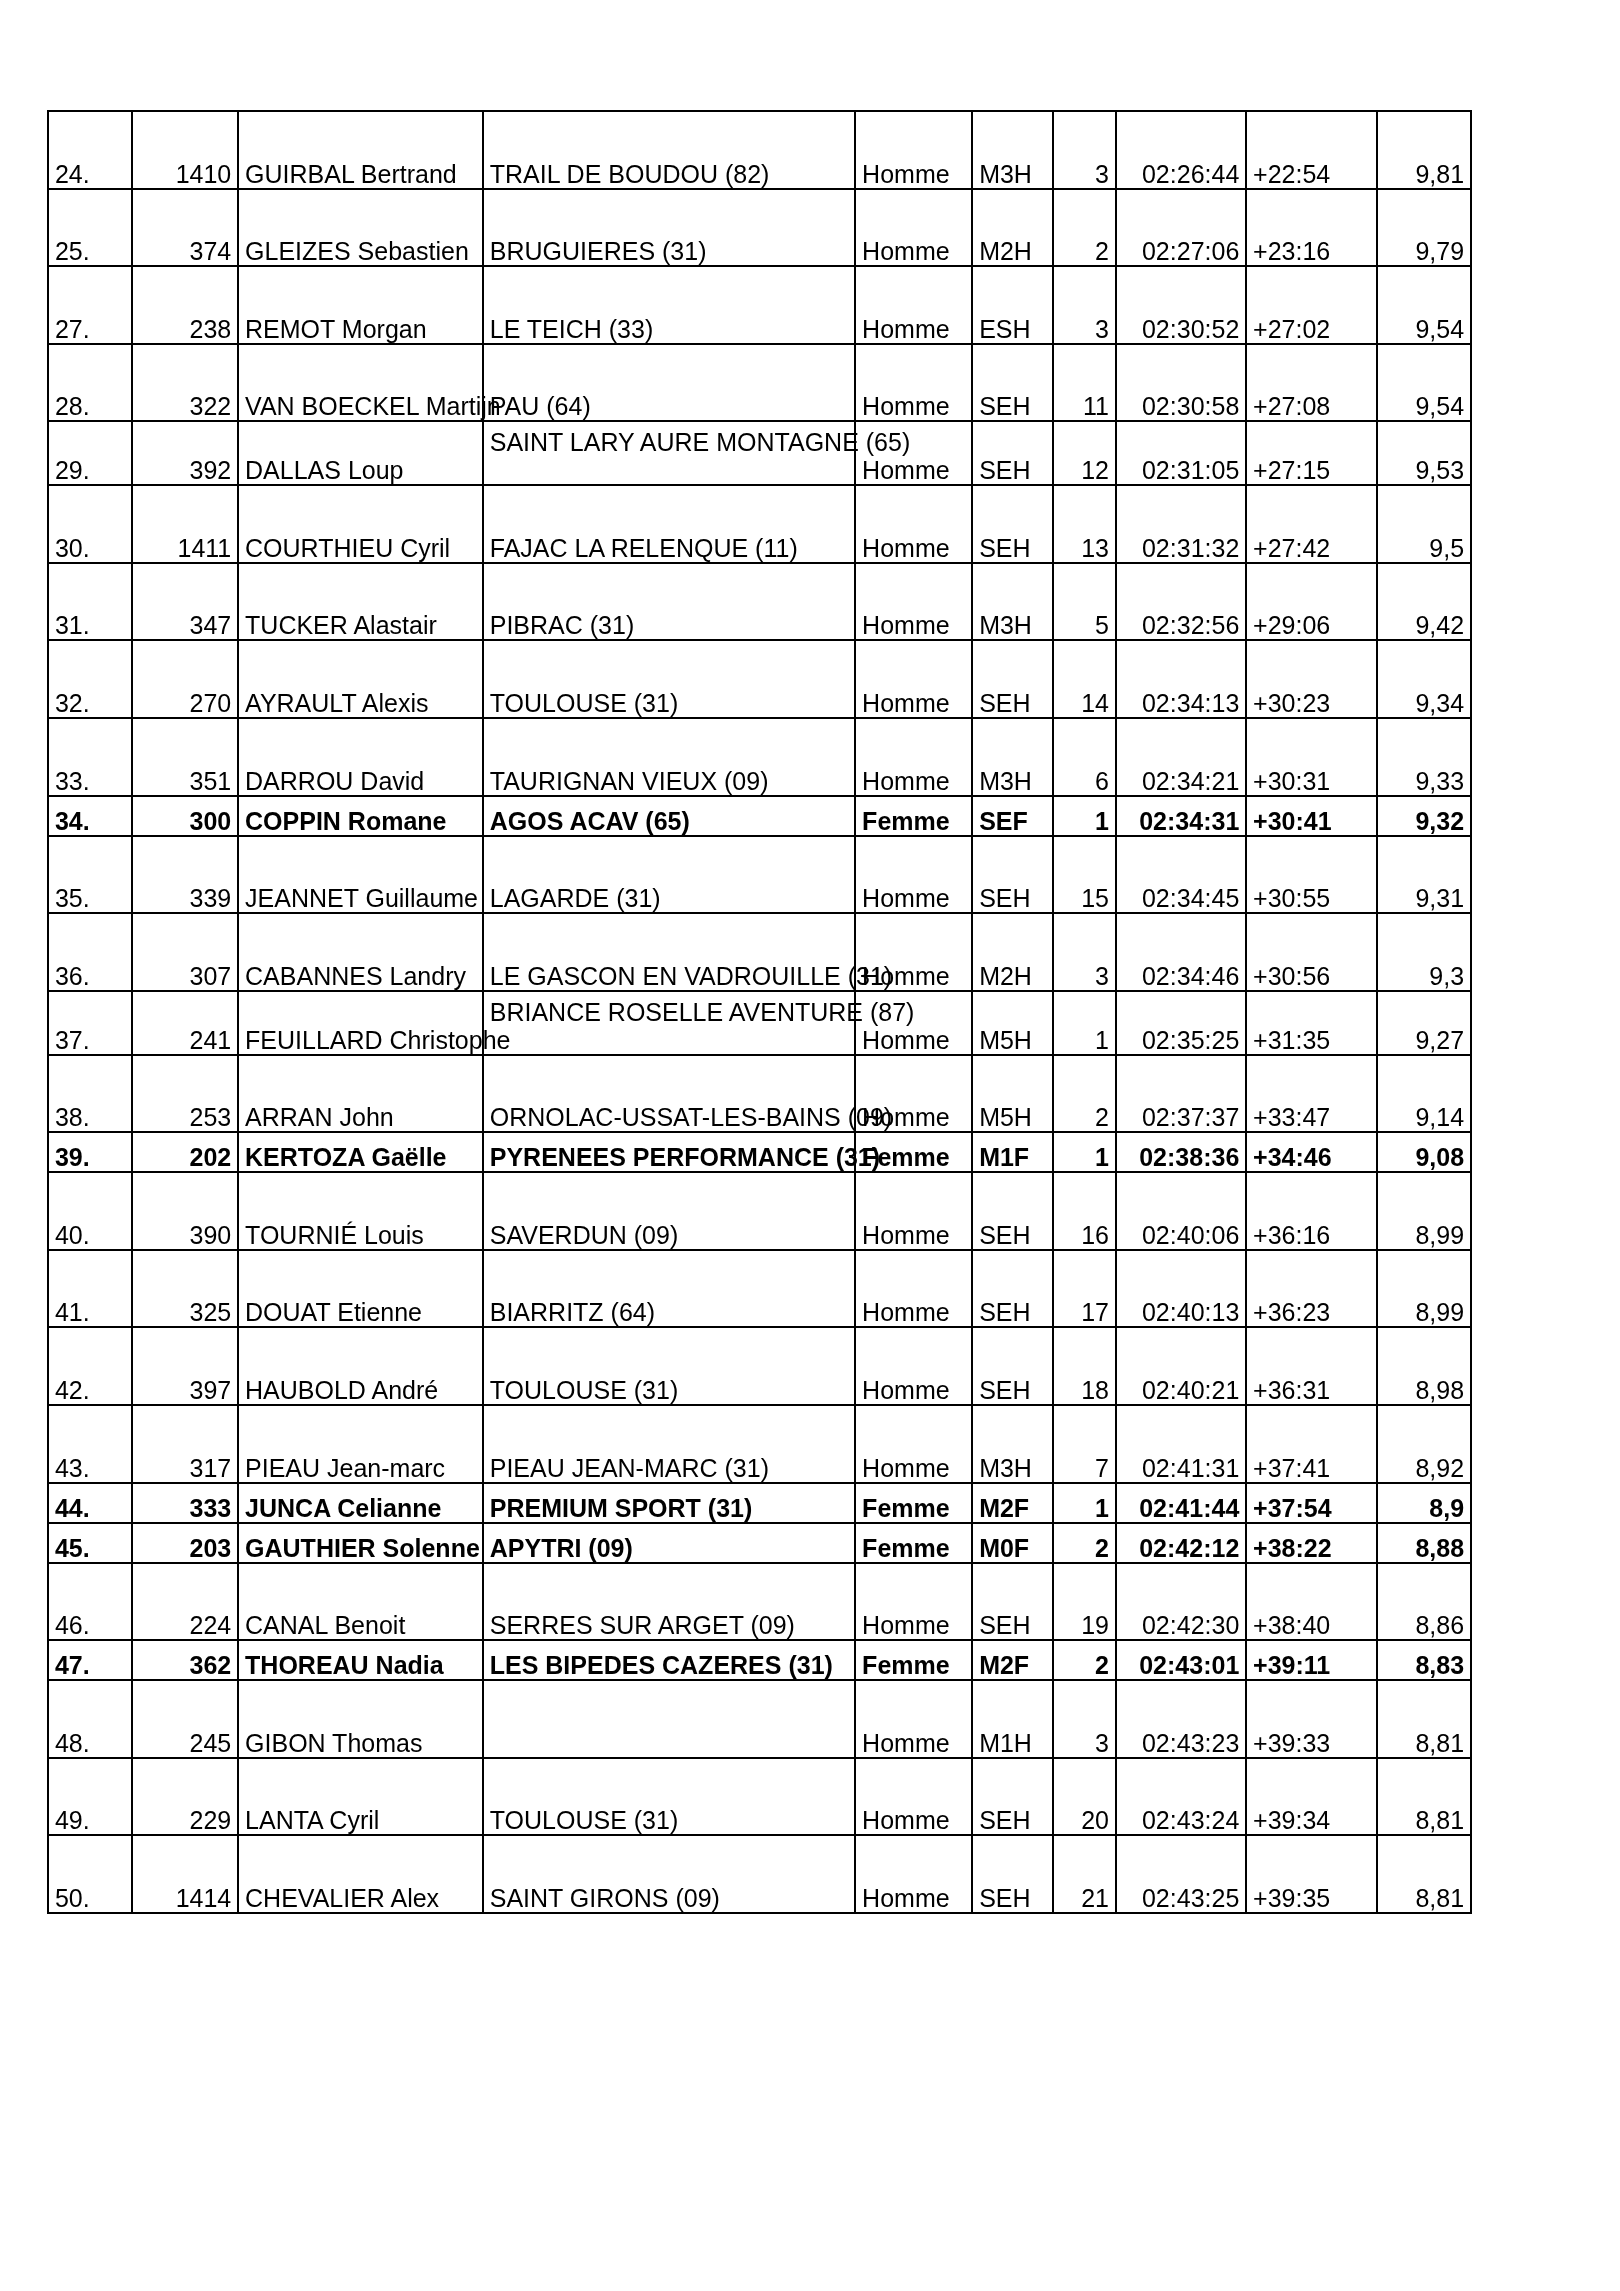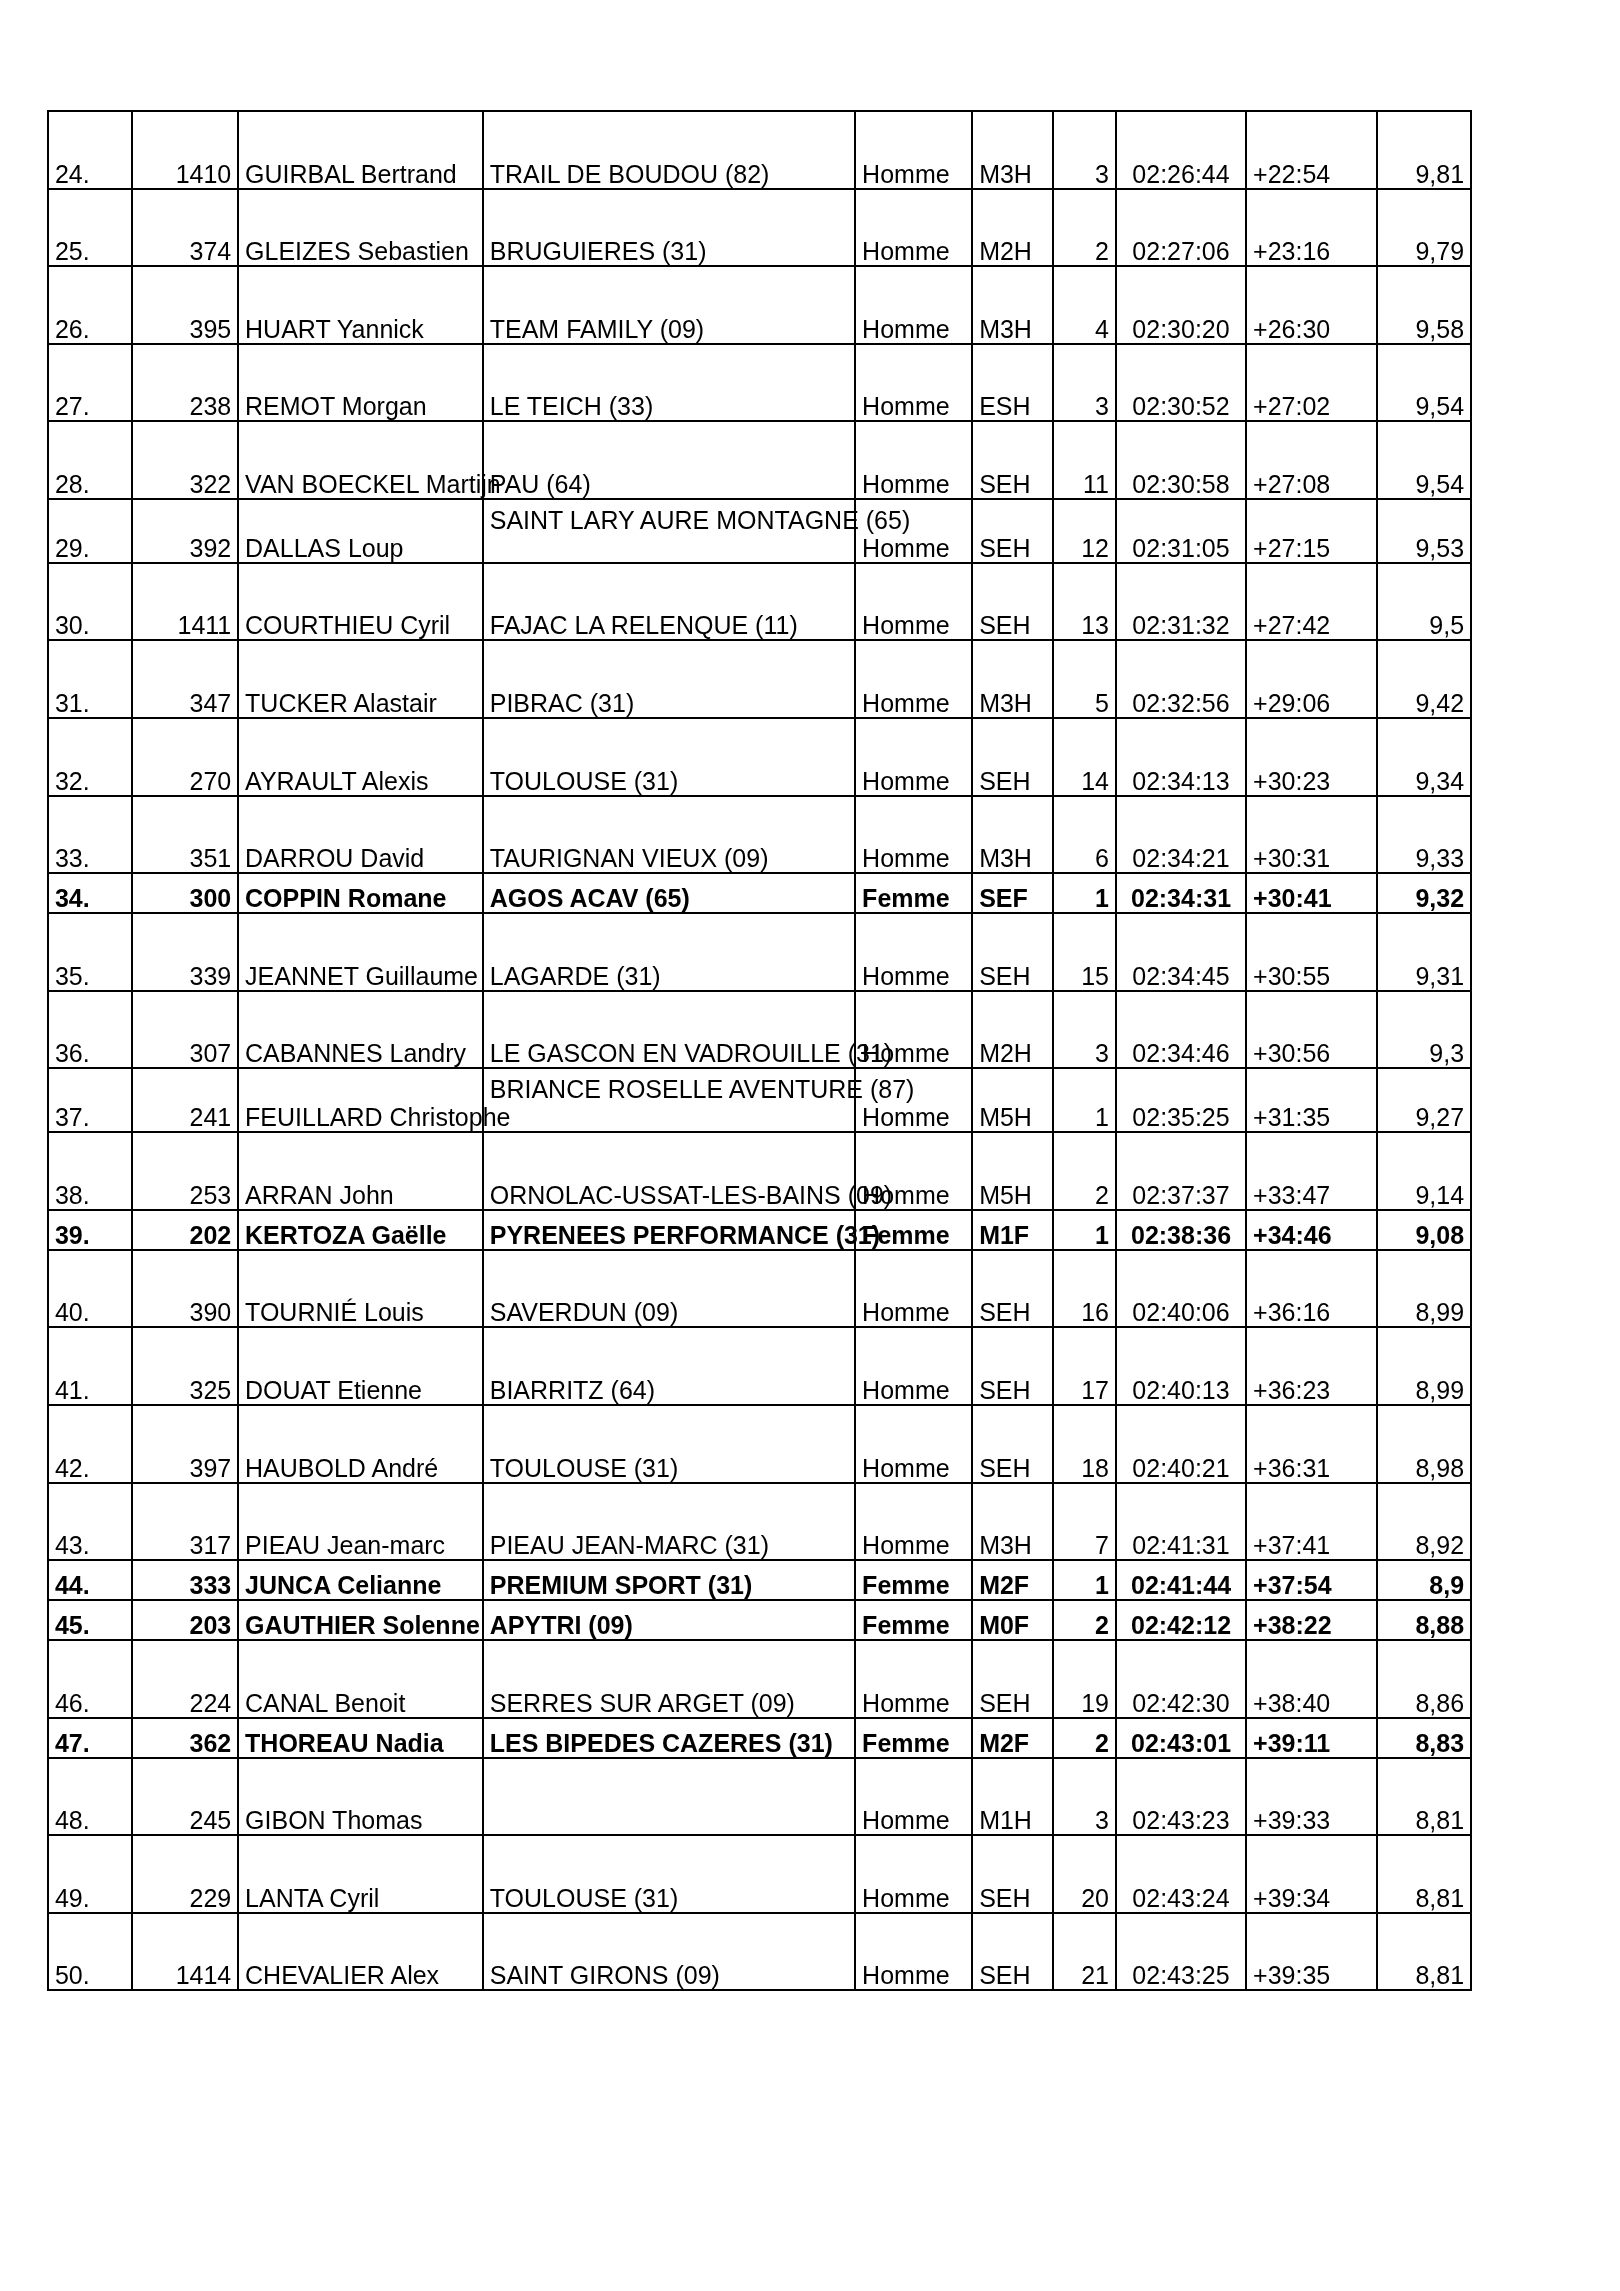--- a/index.html
+++ b/index.html
@@ -51,21 +51,21 @@
   col.c-gap    { width: 98px; }
   col.c-speed  { width: 71px; }
 
   td.rank   { text-align: left; }
   td.bib    { text-align: right; }
   td.name   { text-align: left; margin-top: 12px; }
   td.club   { text-align: left; white-space: normal; border-radius: 20px; }
   td.gender { text-align: left; }
   td.cat    { text-align: left; }
   td.catrk  { text-align: right; }
-  td.time   { text-align: center; }
+  td.time   { text-align: right; }
   td.gap    { text-align: left; }
   td.speed  { text-align: right; }
 
   
   tr.h-tall td   { height: 54px; padding-top: 21.6px; }
   tr.h-short td  { height: 27.4px; padding-top: 10px; font-weight: bold; }
   tr.h-wrap td   { height: 54px; padding-top: 7.8px; }
   tr.h-wrap td.club { vertical-align: top; padding-top: 5.9px; line-height: 1.18; }
 </style>
 </head>
@@ -104,32 +104,20 @@
           <td class="name">GLEIZES Sebastien</td>
           <td class="club">BRUGUIERES (31)</td>
           <td class="gender">Homme</td>
           <td class="cat">M2H</td>
           <td class="catrk">2</td>
           <td class="time">02:27:06</td>
           <td class="gap">+23:16</td>
           <td class="speed">9,79</td>
         </tr>
         <tr class="h-tall">
-          <td class="rank">26.</td>
-          <td class="bib">395</td>
-          <td class="name">HUART Yannick</td>
-          <td class="club">TEAM FAMILY (09)</td>
-          <td class="gender">Homme</td>
-          <td class="cat">M3H</td>
-          <td class="catrk">4</td>
-          <td class="time">02:30:20</td>
-          <td class="gap">+26:30</td>
-          <td class="speed">9,58</td>
-        </tr>
-        <tr class="h-tall">
           <td class="rank">27.</td>
           <td class="bib">238</td>
           <td class="name">REMOT Morgan</td>
           <td class="club">LE TEICH (33)</td>
           <td class="gender">Homme</td>
           <td class="cat">ESH</td>
           <td class="catrk">3</td>
           <td class="time">02:30:52</td>
           <td class="gap">+27:02</td>
           <td class="speed">9,54</td>

